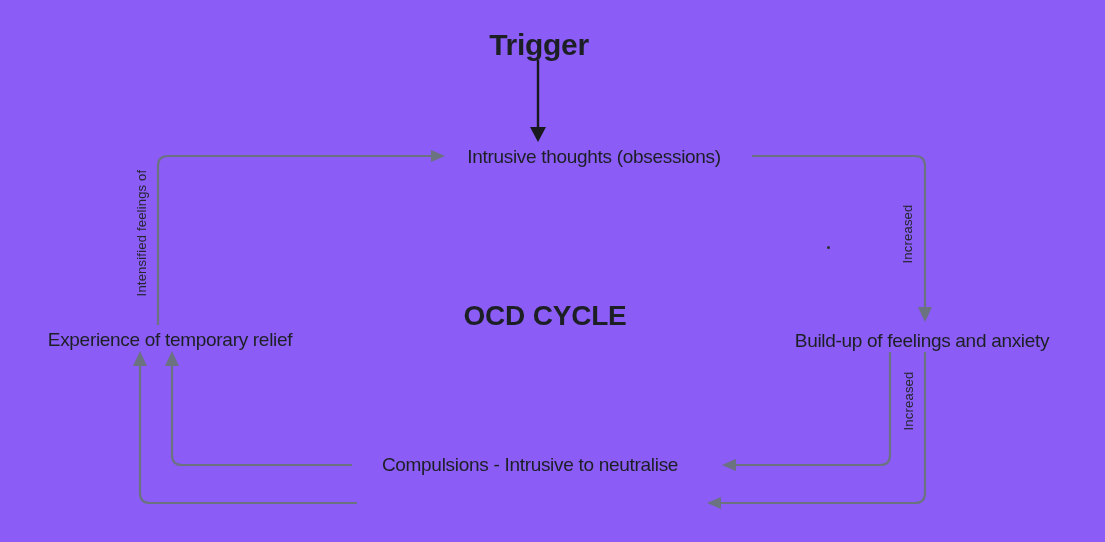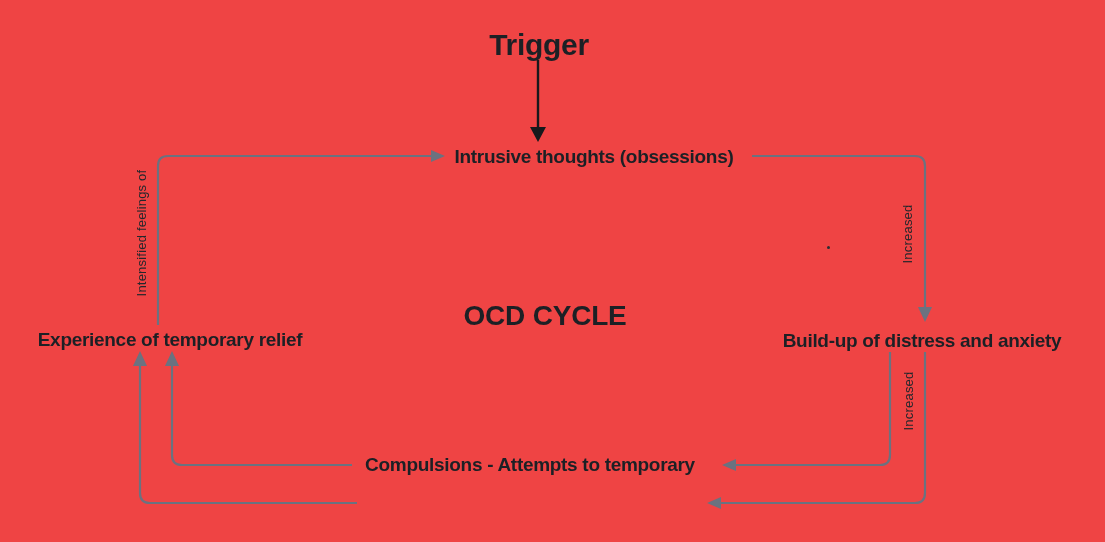--- a/index.html
+++ b/index.html
@@ -5,38 +5,38 @@
   html, body {
     margin: 0;
     padding: 0;
     background: #f1f1f2;
     font-family: "Liberation Sans", "DejaVu Sans", sans-serif;
   }
   .canvas {
     position: relative;
     width: 1105px;
     height: 542px;
-    background: #ef4444;
+    background: #8b5cf6;
     overflow: hidden;
   }
   .connector-layer {
     position: absolute;
     left: 0; top: 0;
     width: 1105px;
     height: 542px;
   }
   .label {
     position: absolute;
     transform: translate(-50%, -50%);
     white-space: nowrap;
     color: #1c2025;
   }
   .node {
     font-size: 19px;
-    font-weight: 700;
+    font-weight: 400;
     letter-spacing: -0.3px;
   }
   .title-trigger {
     font-size: 30px;
     font-weight: 700;
     letter-spacing: -0.3px;
   }
   .title-center {
     font-size: 28px;
     font-weight: 600;
@@ -92,23 +92,23 @@
   </svg>
 
   <div class="label title-trigger" style="left:539px; top:45px;">Trigger</div>
 
   <div class="label node" style="left:594px; top:157px;">Intrusive thoughts (obsessions)</div>
 
   <div class="label node" style="left:170px; top:340px;">Experience of temporary relief</div>
 
   <div class="label title-center" style="left:545px; top:316px;">OCD CYCLE</div>
 
-  <div class="label node" style="left:922px; top:341px;">Build-up of distress and anxiety</div>
+  <div class="label node" style="left:922px; top:341px;">Build-up of feelings and anxiety</div>
 
-  <div class="label node" style="left:530px; top:465px;">Compulsions - Attempts to temporary</div>
+  <div class="label node" style="left:530px; top:465px;">Compulsions - Intrusive to neutralise</div>
 
 
   <div class="label edge-label" style="left:141px; top:233px;">Intensified feelings of</div>
 
   <div class="label edge-label" style="left:907px; top:234px;">Increased</div>
 
   <div class="label edge-label" style="left:908px; top:401px;">Increased</div>
 
   <div class="stray-dot" style="left:827px; top:246px;"></div>
 

